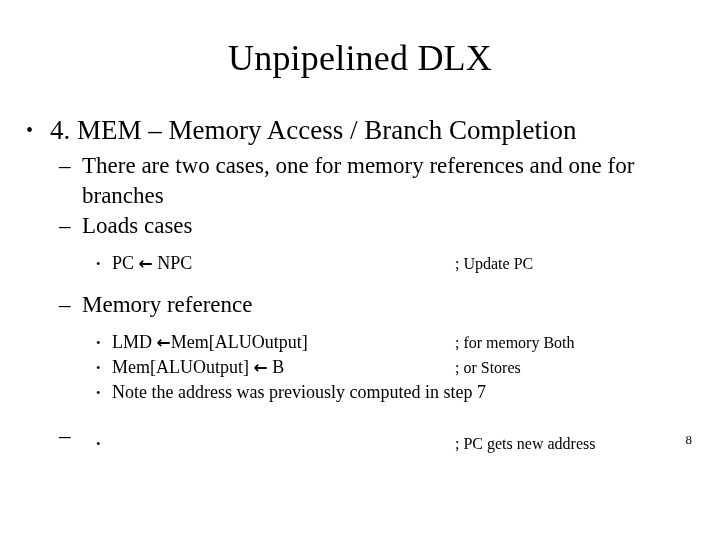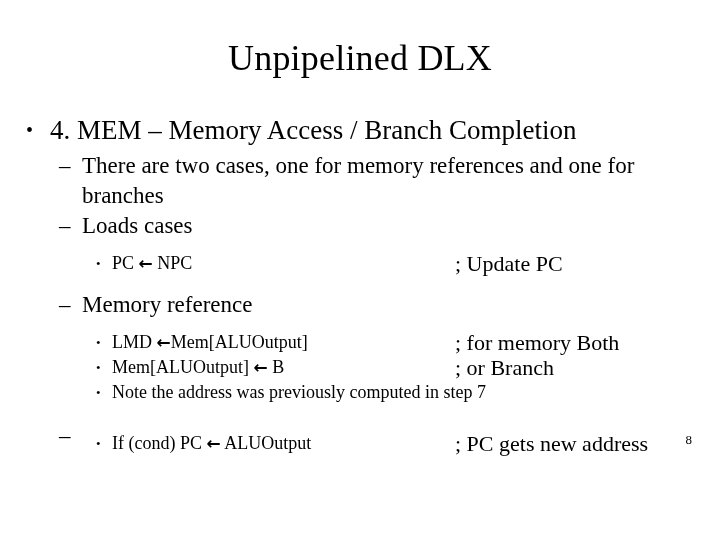--- a/index.html
+++ b/index.html
@@ -91,21 +91,21 @@
     font-size: 13px;
     line-height: 25px;
   }
   .lvl3 .col-main {
     display: inline-block;
   }
   .lvl3 .col-comment {
     position: absolute;
     left: 455px;
     top: 0;
-    font-size: 22px;
+    font-size: 16px;
     line-height: 25px;
     white-space: nowrap;
   }
 
   .arrow {
     font-weight: bold;
     font-family: "DejaVu Sans", "Liberation Sans", sans-serif;
     font-size: 17px;
   }
 
@@ -166,39 +166,38 @@
 
     <div class="row lvl3">
       <span class="marker">•</span>
       <span class="col-main"><span>LMD </span><span class="arrow">←</span><span>Mem[ALUOutput]</span></span>
       <span class="col-comment">; for memory Both</span>
     </div>
 
     <div class="row lvl3">
       <span class="marker">•</span>
       <span class="col-main"><span>Mem[ALUOutput] </span><span class="arrow">←</span><span> B</span></span>
-      <span class="col-comment">; or Branch</span>
+      <span class="col-comment">; or Stores</span>
     </div>
 
     <div class="row lvl3">
       <span class="marker">•</span>
       <span class="col-main">Note the address was previously computed in step 7</span>
     </div>
 
     <div class="gap-lg"></div>
 
     <div class="row lvl2">
       <span class="marker">–</span>
     </div>
 
     <div class="gap-sm"></div>
 
     <div class="row lvl3">
       <span class="marker">•</span>
-      <span class="col-main"><span>If (cond) PC </span><span class="arrow">←</span><span> ALUOutput</span></span>
       <span class="col-comment">; PC gets new address</span>
     </div>
 
   </div>
 
   <div class="page-number">8</div>
 
 </div>
 
 </body></html>

